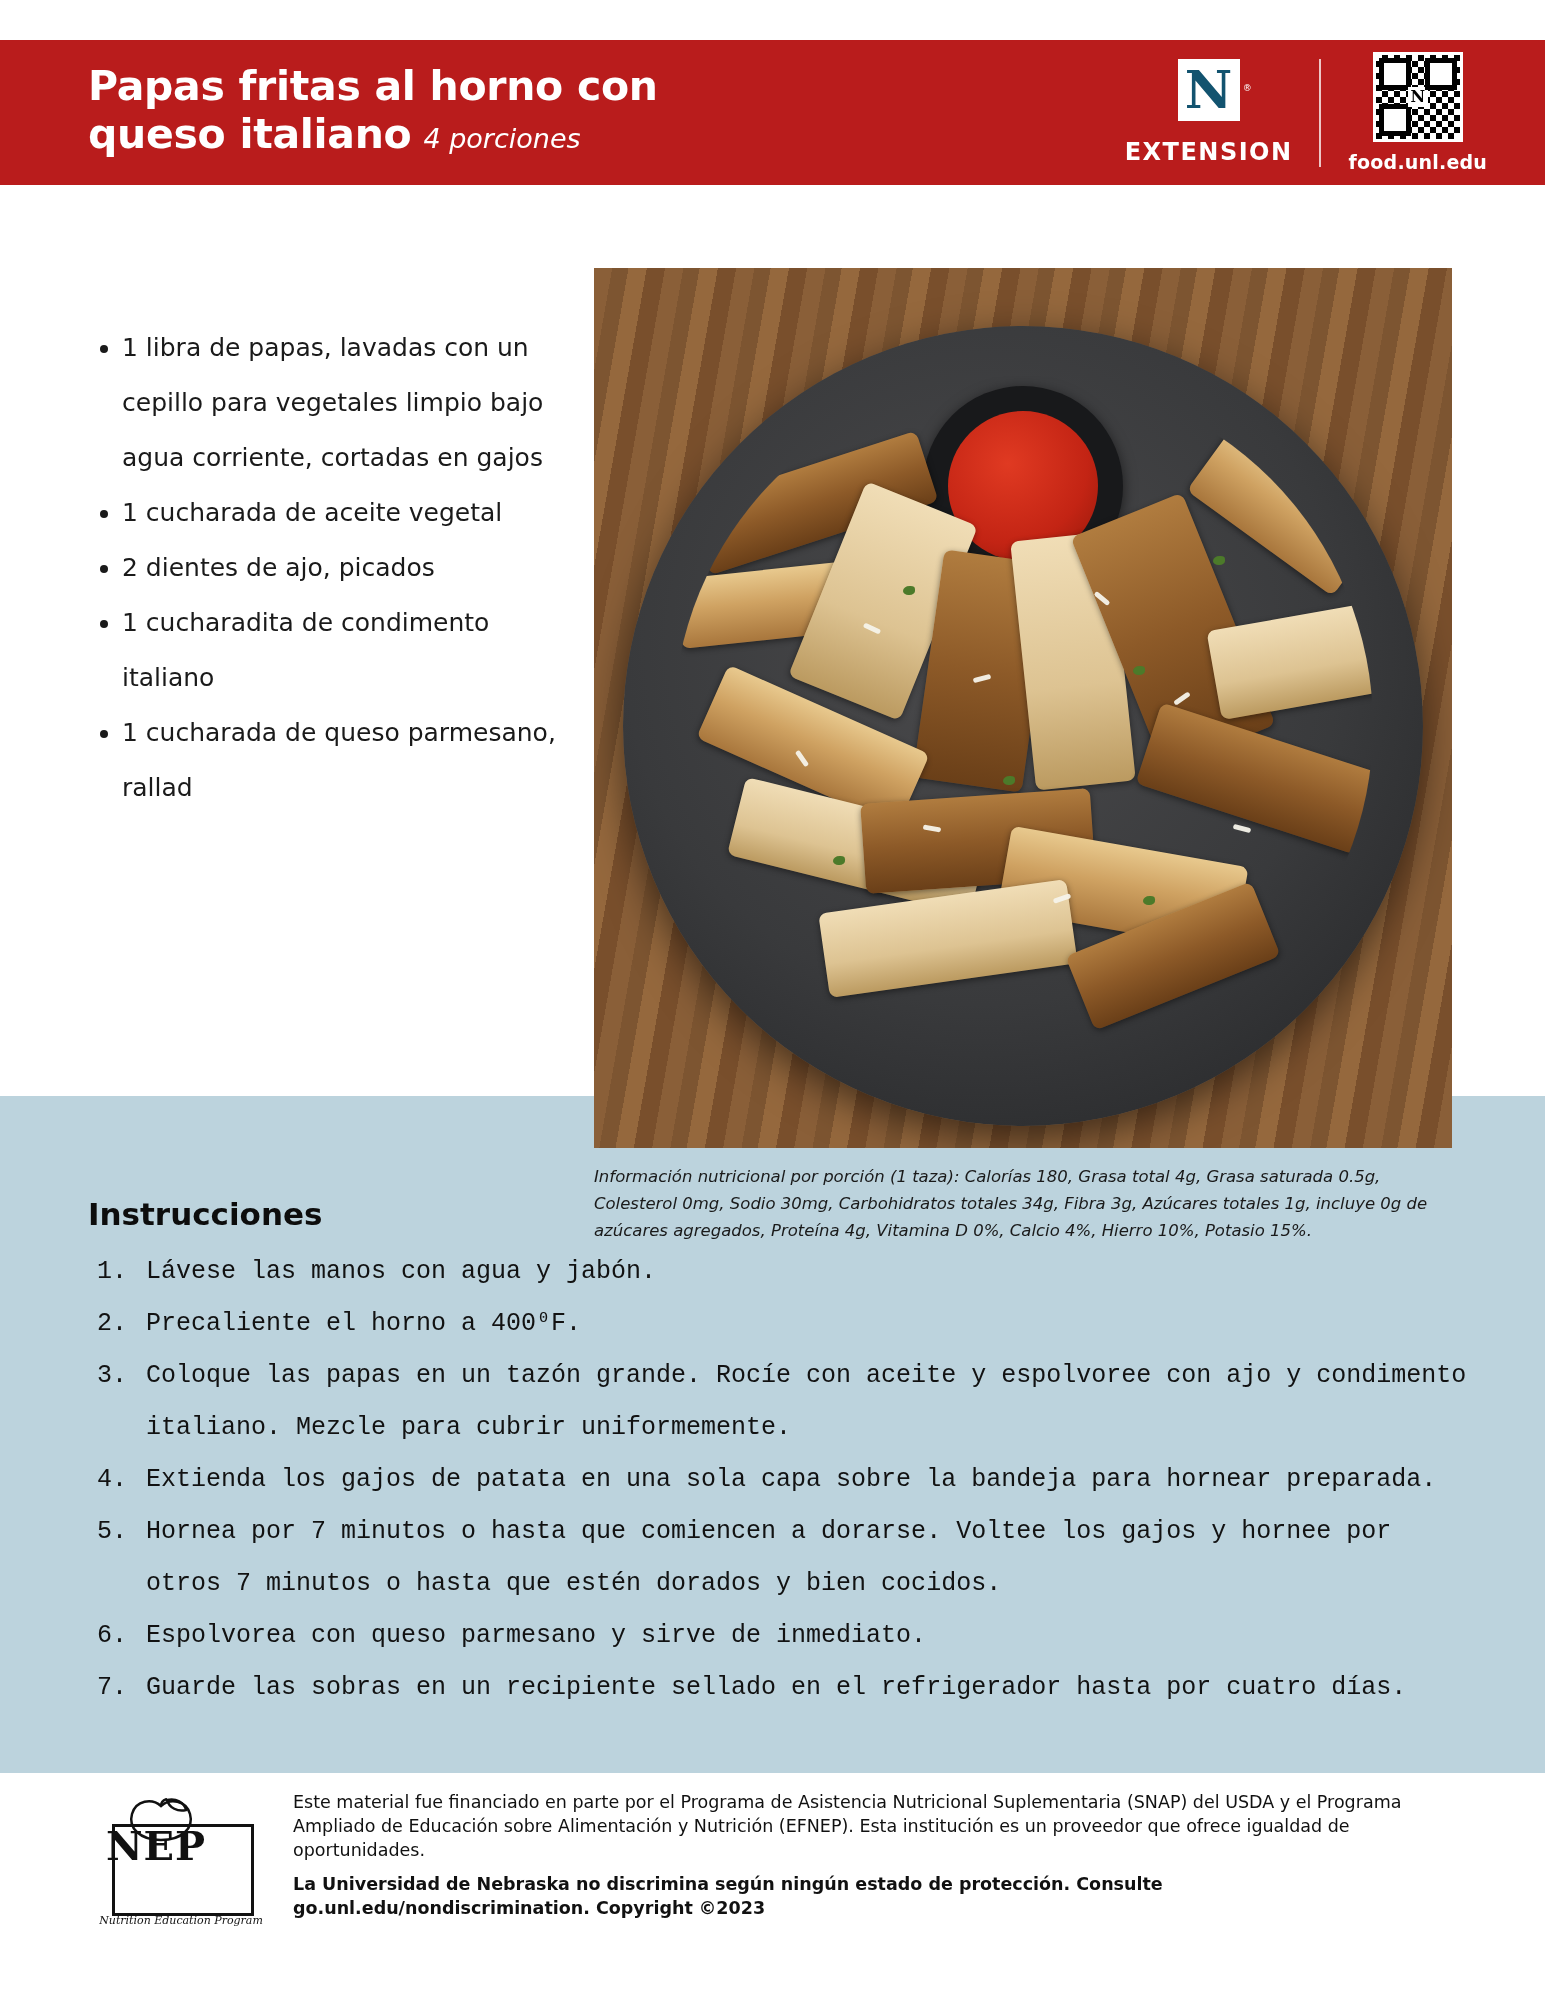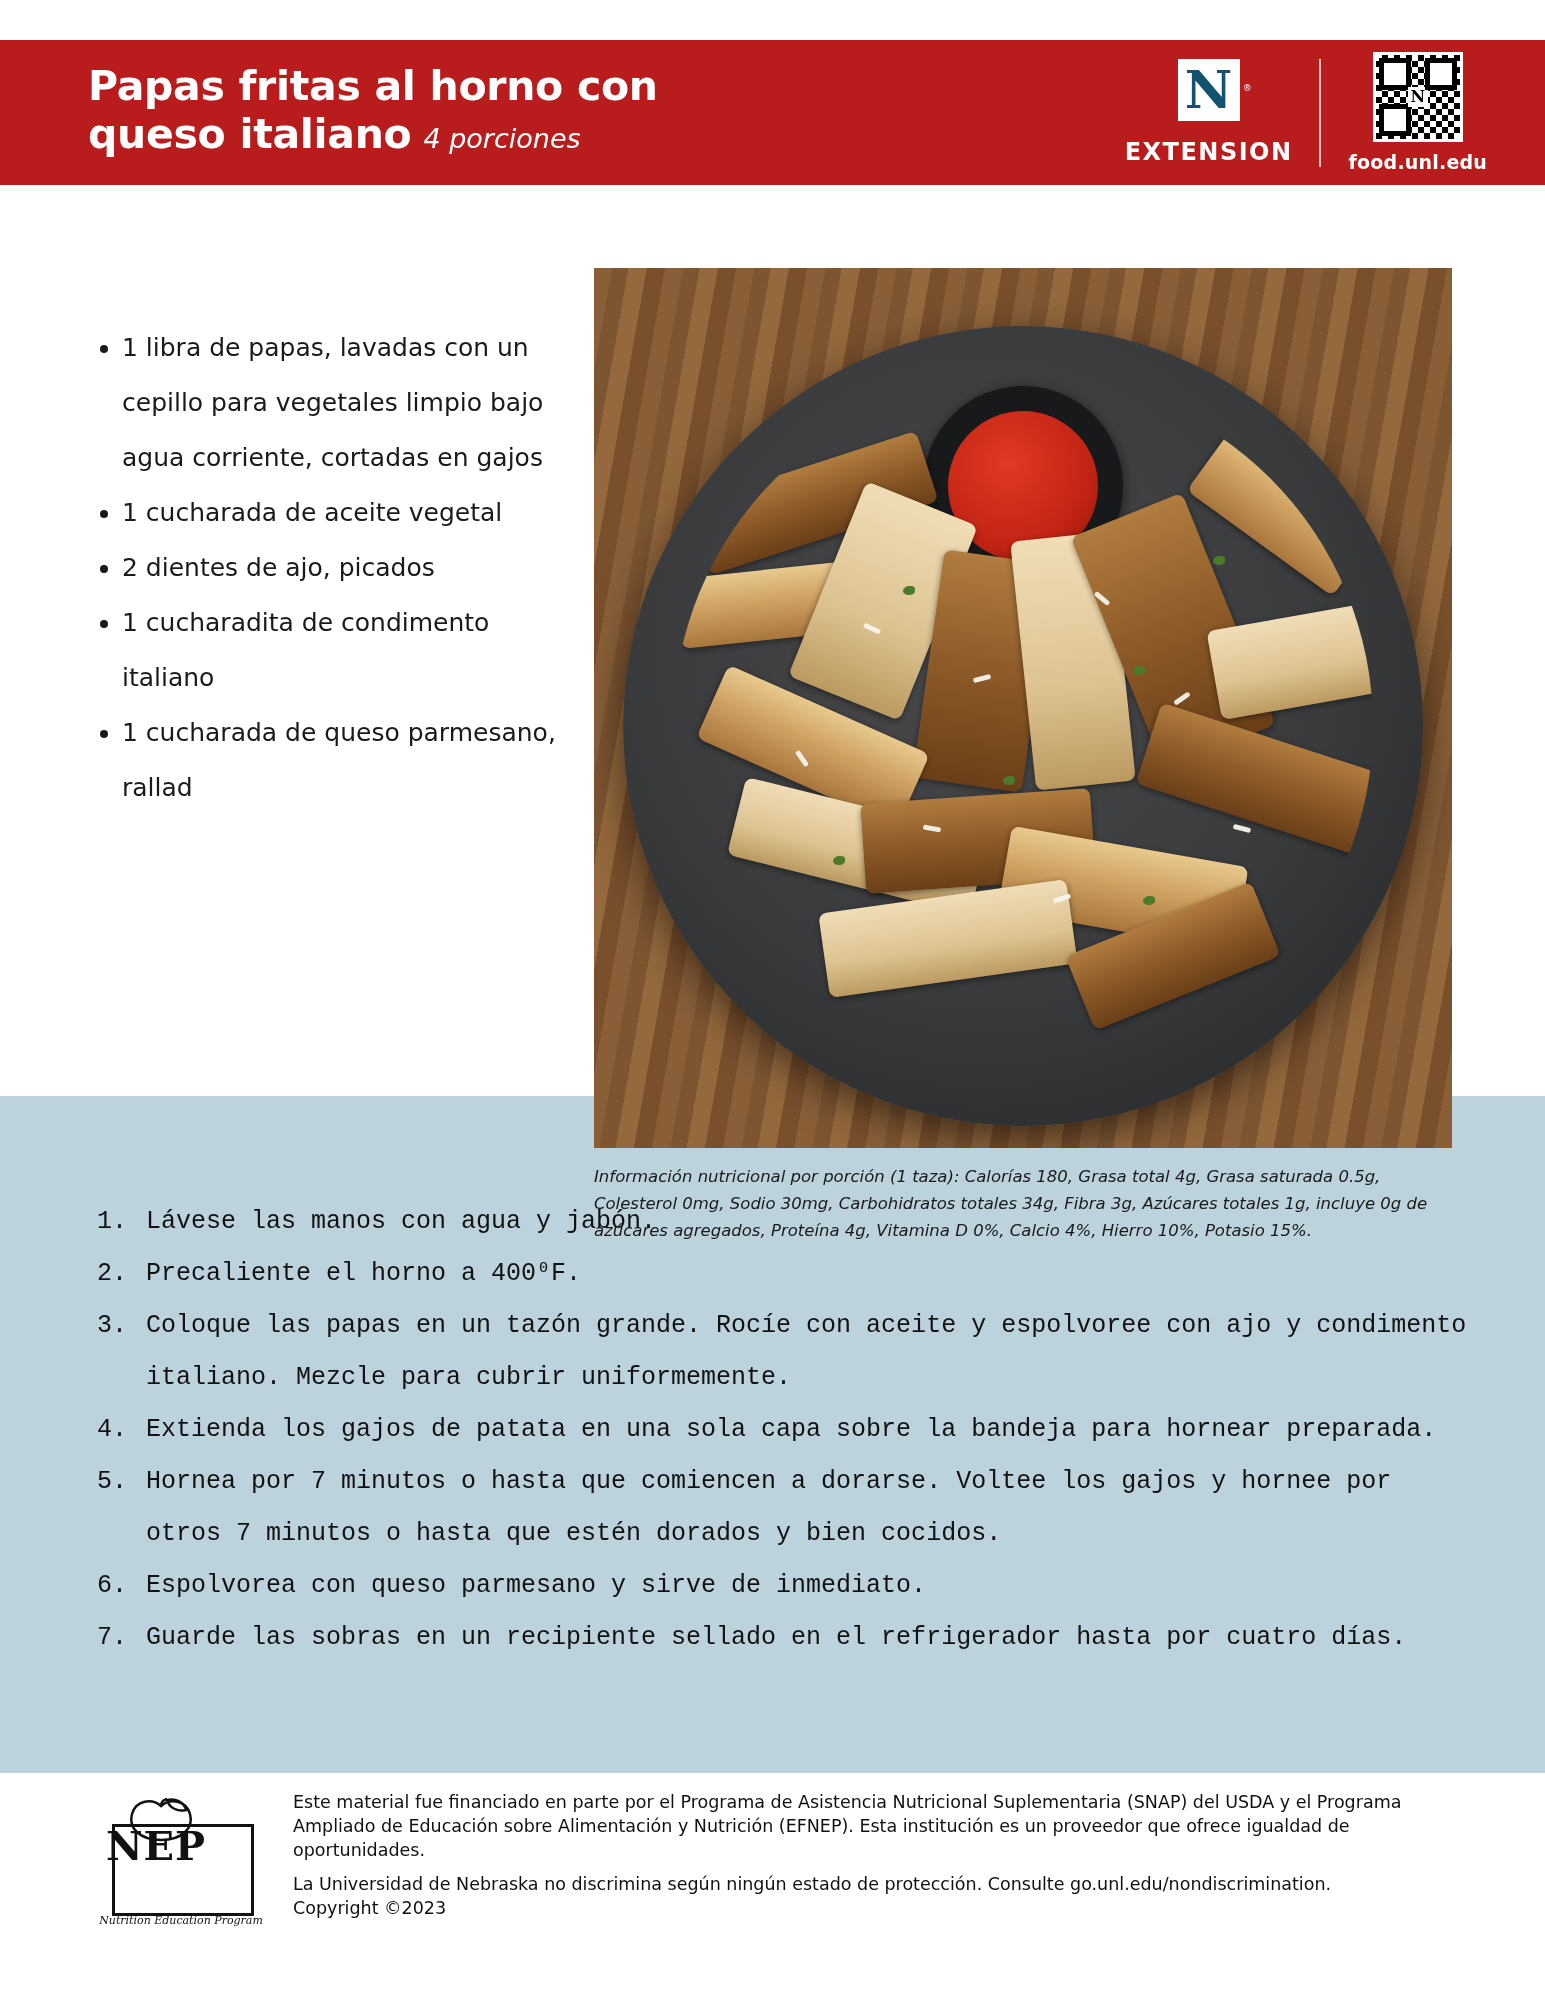--- a/index.html
+++ b/index.html
@@ -363,21 +363,21 @@
     height: 44px;
   }
   .footer-text {
     margin-left: 20px;
     font-size: 17.5px;
     line-height: 24px;
     color: #111;
     max-width: 1120px;
   }
   .footer-text p { margin: 0 0 10px 0; }
-  .footer-text p:last-child { margin-bottom: 16px; }
+  .footer-text p:last-child { margin-bottom: 16px; font-weight: bold; }
 </style>
 </head>
 <body>
 
 <div class="page">
 
   <div class="header">
     <div class="header-title-wrap">
       <div class="title-line">Papas fritas al horno con</div>
       <div class="title-line">
@@ -451,20 +451,21 @@
       <div class="herb" style="left:330px; top:400px;"></div>
       <div class="herb" style="left:540px; top:180px;"></div>
       <div class="herb" style="left:160px; top:480px;"></div>
       <div class="herb" style="left:470px; top:520px;"></div>
     </div>
   </div>
 
   <div class="nutrition">Información nutricional por porción (1 taza): Calorías 180, Grasa total 4g, Grasa saturada 0.5g, Colesterol 0mg, Sodio 30mg, Carbohidratos totales 34g, Fibra 3g, Azúcares totales 1g, incluye 0g de azúcares agregados, Proteína 4g, Vitamina D 0%, Calcio 4%, Hierro 10%, Potasio 15%.</div>
 
   <div class="instructions">
+    <div class="inst-title">Instrucciones</div>
     <ol class="inst-list">
       <li>Lávese las manos con agua y jabón.</li>
       <li>Precaliente el horno a 400⁰F.</li>
       <li>Coloque las papas en un tazón grande. Rocíe con aceite y espolvoree con ajo y condimento italiano. Mezcle para cubrir uniformemente.</li>
       <li>Extienda los gajos de patata en una sola capa sobre la bandeja para hornear preparada.</li>
       <li>Hornea por 7 minutos o hasta que comiencen a dorarse. Voltee los gajos y hornee por otros 7 minutos o hasta que estén dorados y bien cocidos.</li>
       <li>Espolvorea con queso parmesano y sirve de inmediato.</li>
       <li>Guarde las sobras en un recipiente sellado en el refrigerador hasta por cuatro días.</li>
     </ol>
   </div>

